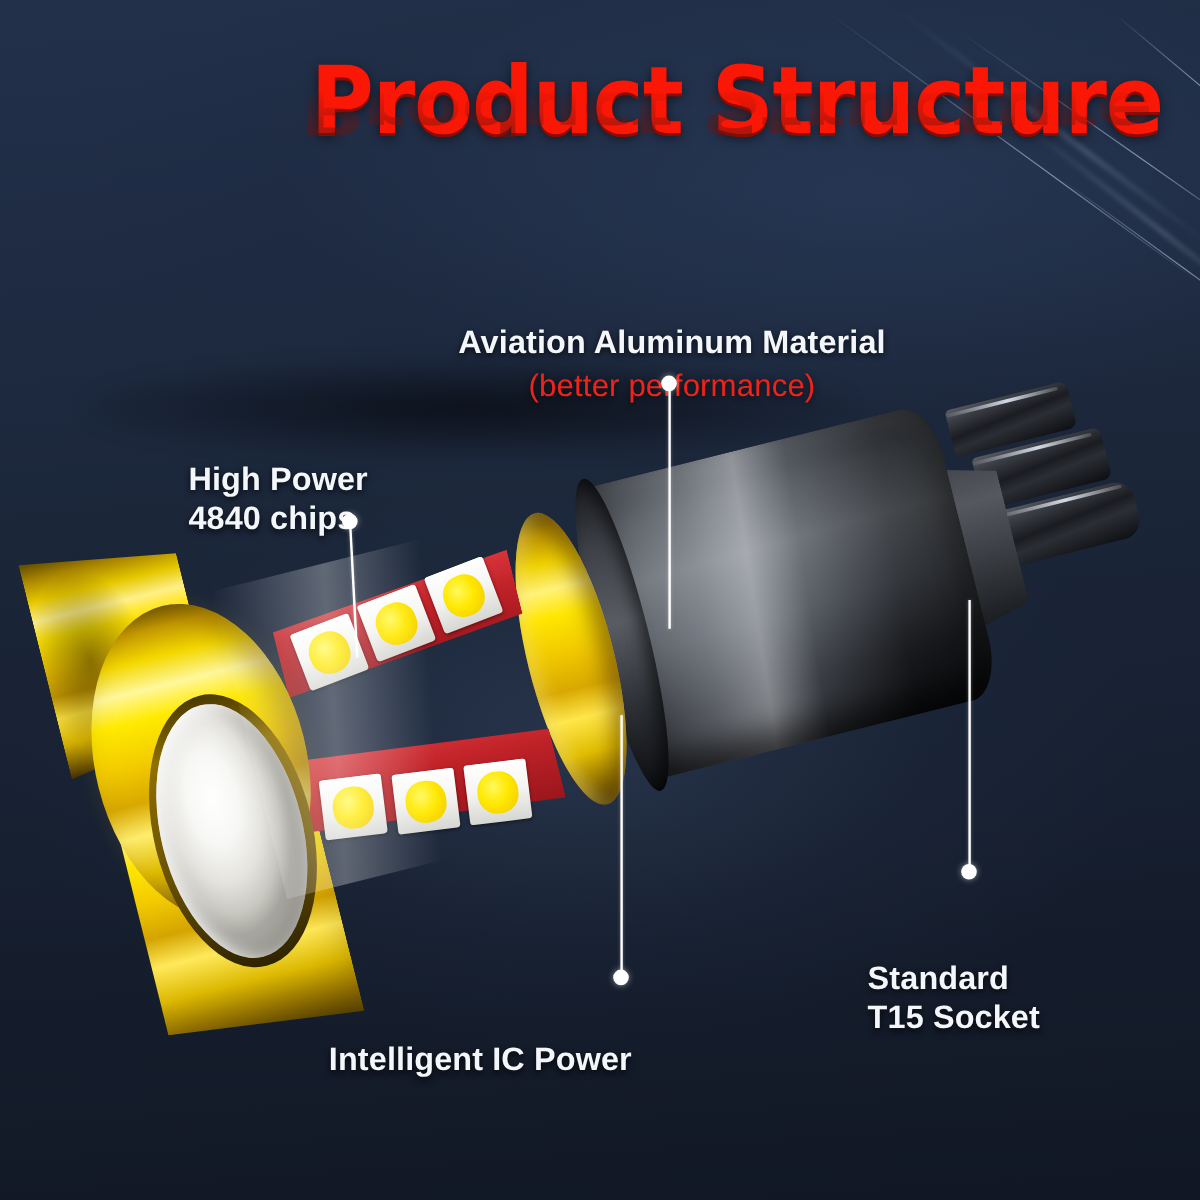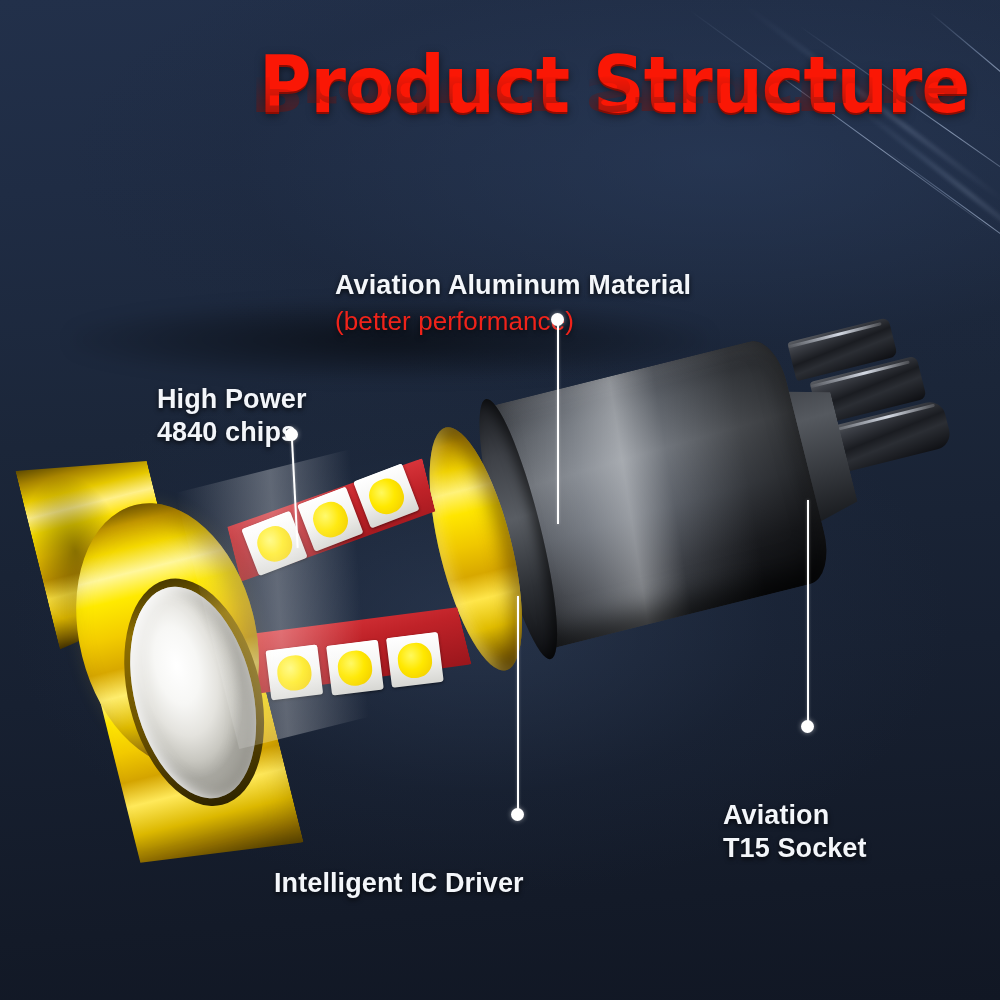--- a/index.html
+++ b/index.html
@@ -73,21 +73,21 @@
     letter-spacing:.1px;
     text-shadow:0 2px 5px rgba(0,0,0,.75);
     white-space:pre-line;
   }
   .label.sub {
     color:#f0231a;
     font-weight:normal;
     font-size:26px;
     text-shadow:0 2px 5px rgba(0,0,0,.6);
   }
-  .label.center { text-align:left; }
+  .label.center { text-align:center; }
 
   
   .leader {
     position:absolute;
     width:2px;
     background:#ffffff;
     transform-origin:top center;
     box-shadow:0 0 3px rgba(255,255,255,.35);
   }
   .dot {
@@ -300,25 +300,25 @@
   <div class="dot" style="left:551px; top:313px;"></div>
 
   <div class="label" style="left:157px; top:350px; width:300px;">
     <span>High Power
 4840 chips</span>
   </div>
   <div class="leader" style="left:291px; top:440px; height:108px; transform:rotate(-3deg);"></div>
   <div class="dot" style="left:285px; top:428px;"></div>
 
   <div class="label" style="left:274px; top:834px; width:420px;">
-    <span>Intelligent IC Driver</span>
+    <span>Intelligent IC Power</span>
   </div>
   <div class="leader" style="left:517px; top:596px; height:218px;"></div>
   <div class="dot" style="left:511px; top:808px;"></div>
 
   <div class="label" style="left:723px; top:766px; width:280px;">
-    <span>Aviation
+    <span>Standard
 T15 Socket</span>
   </div>
   <div class="leader" style="left:807px; top:500px; height:222px;"></div>
   <div class="dot" style="left:801px; top:720px;"></div>
 
 </div>
 
 </body></html>

